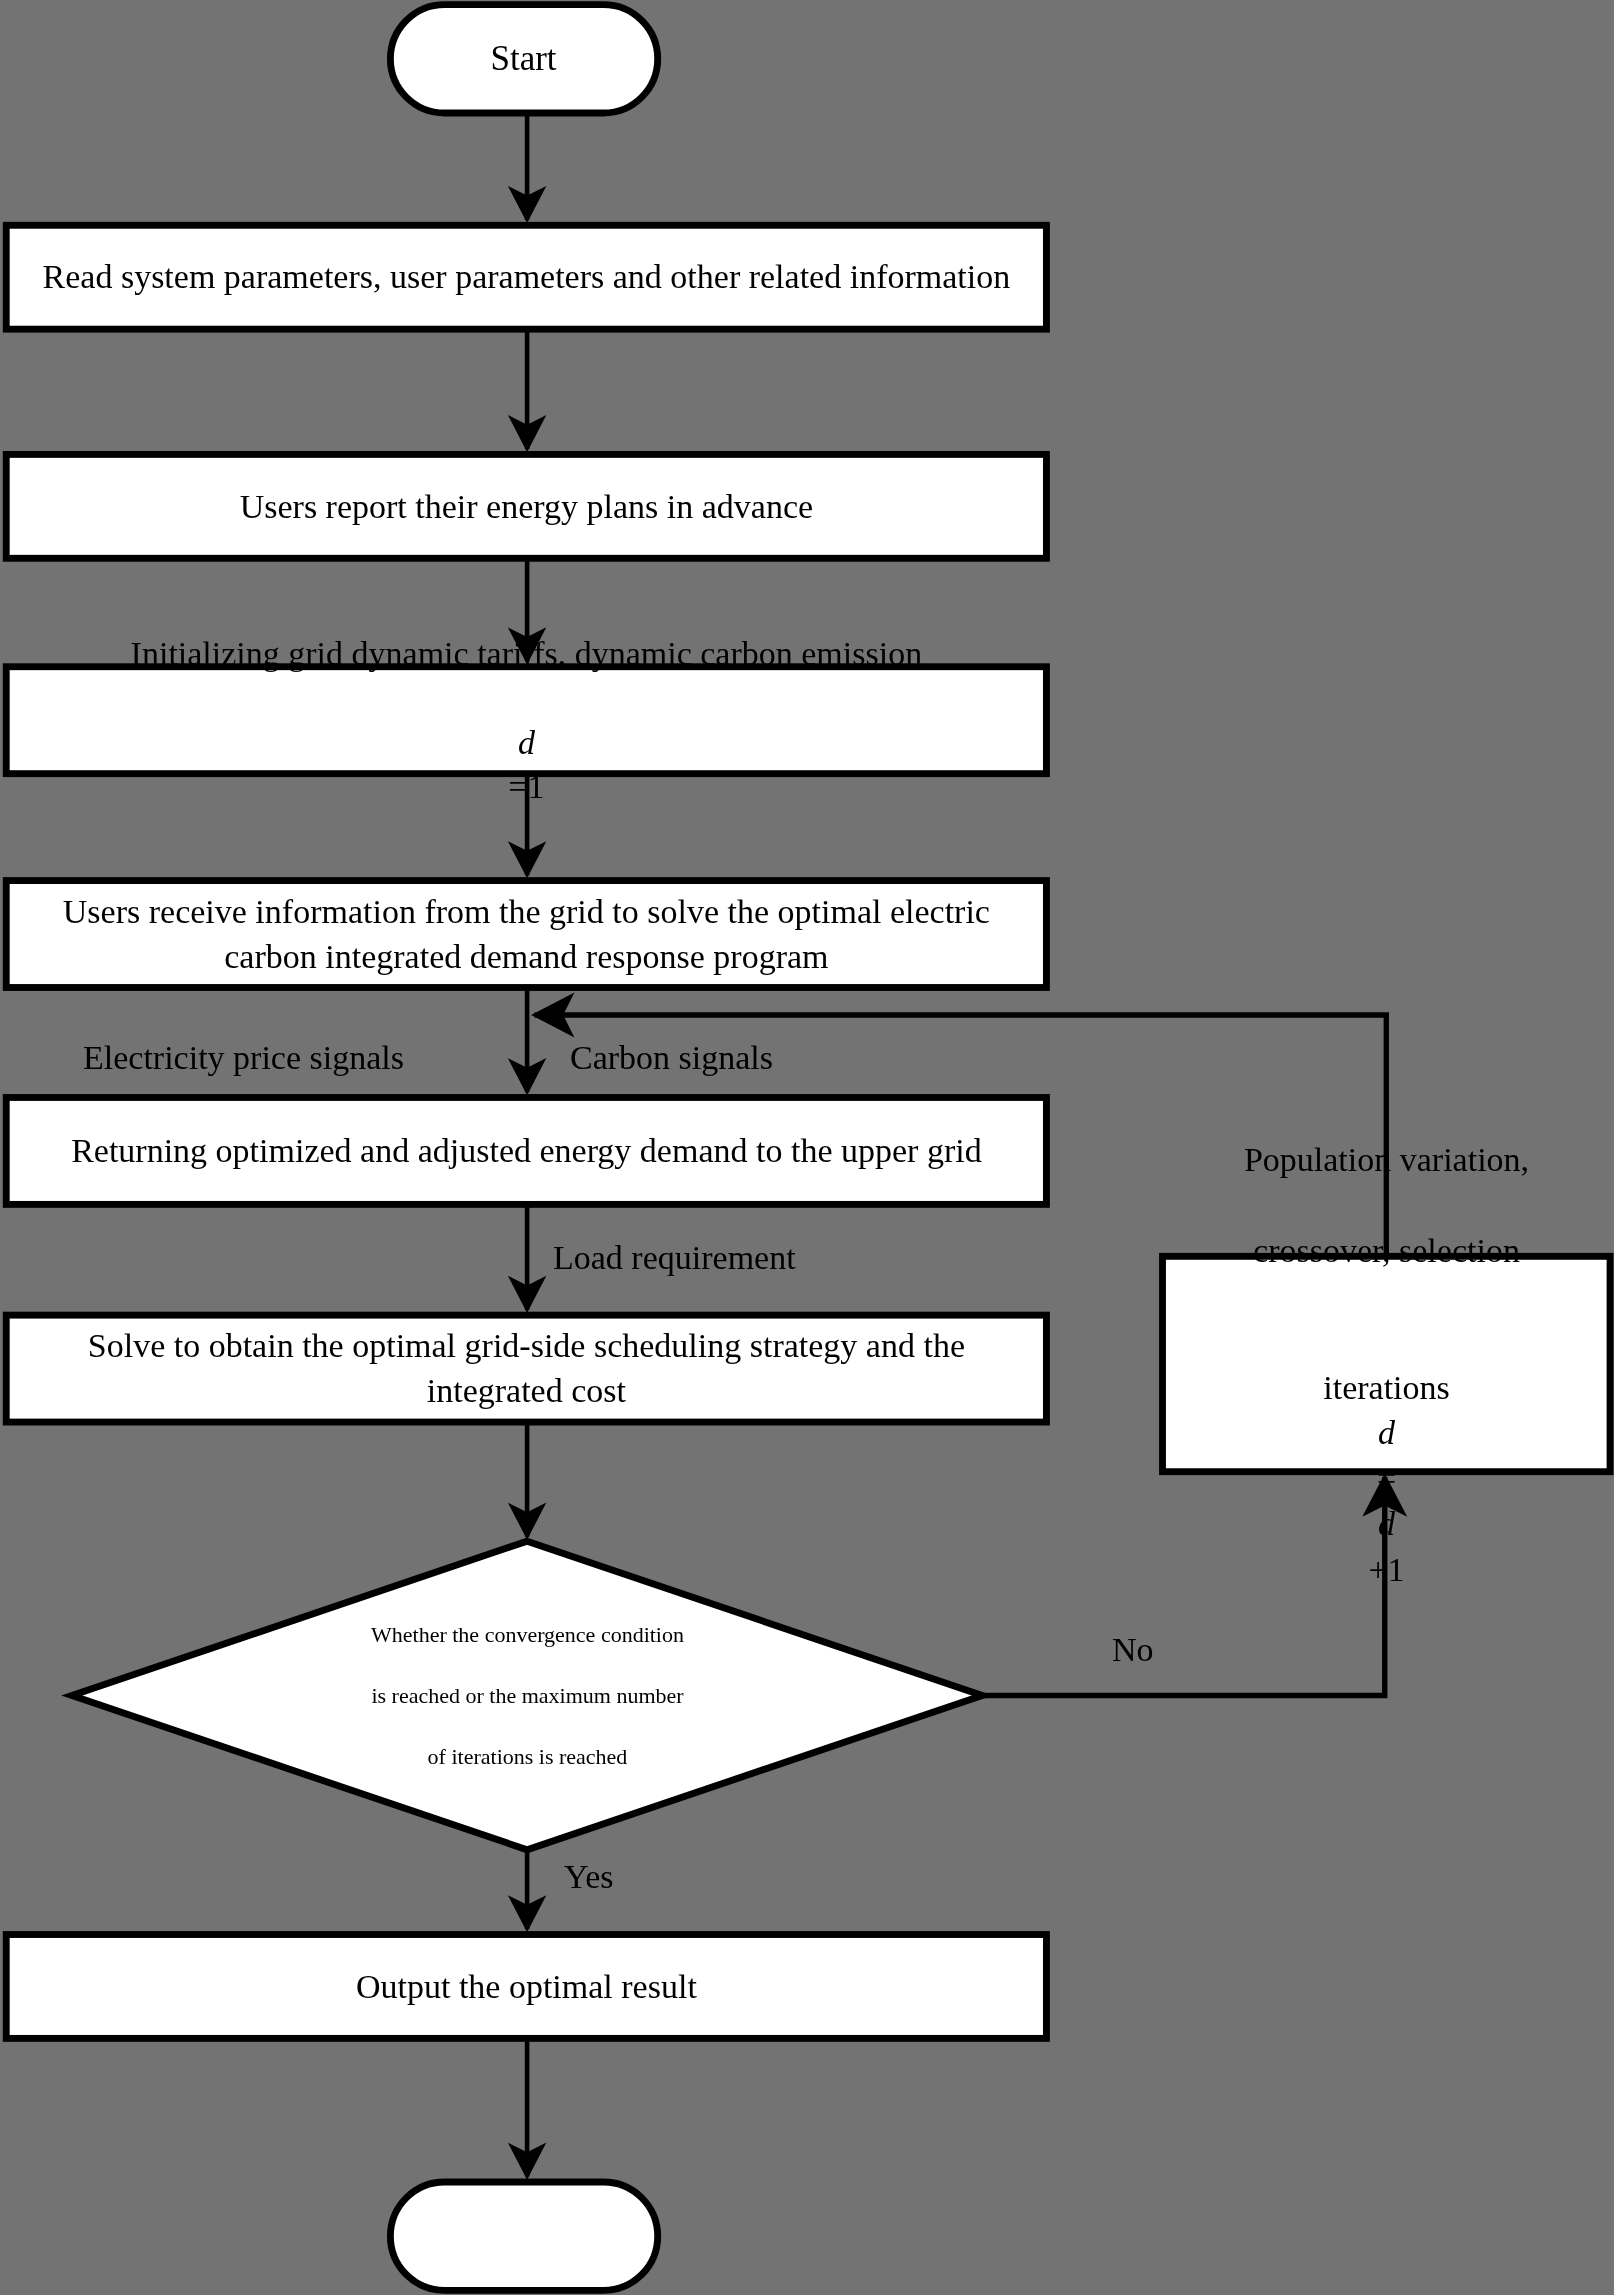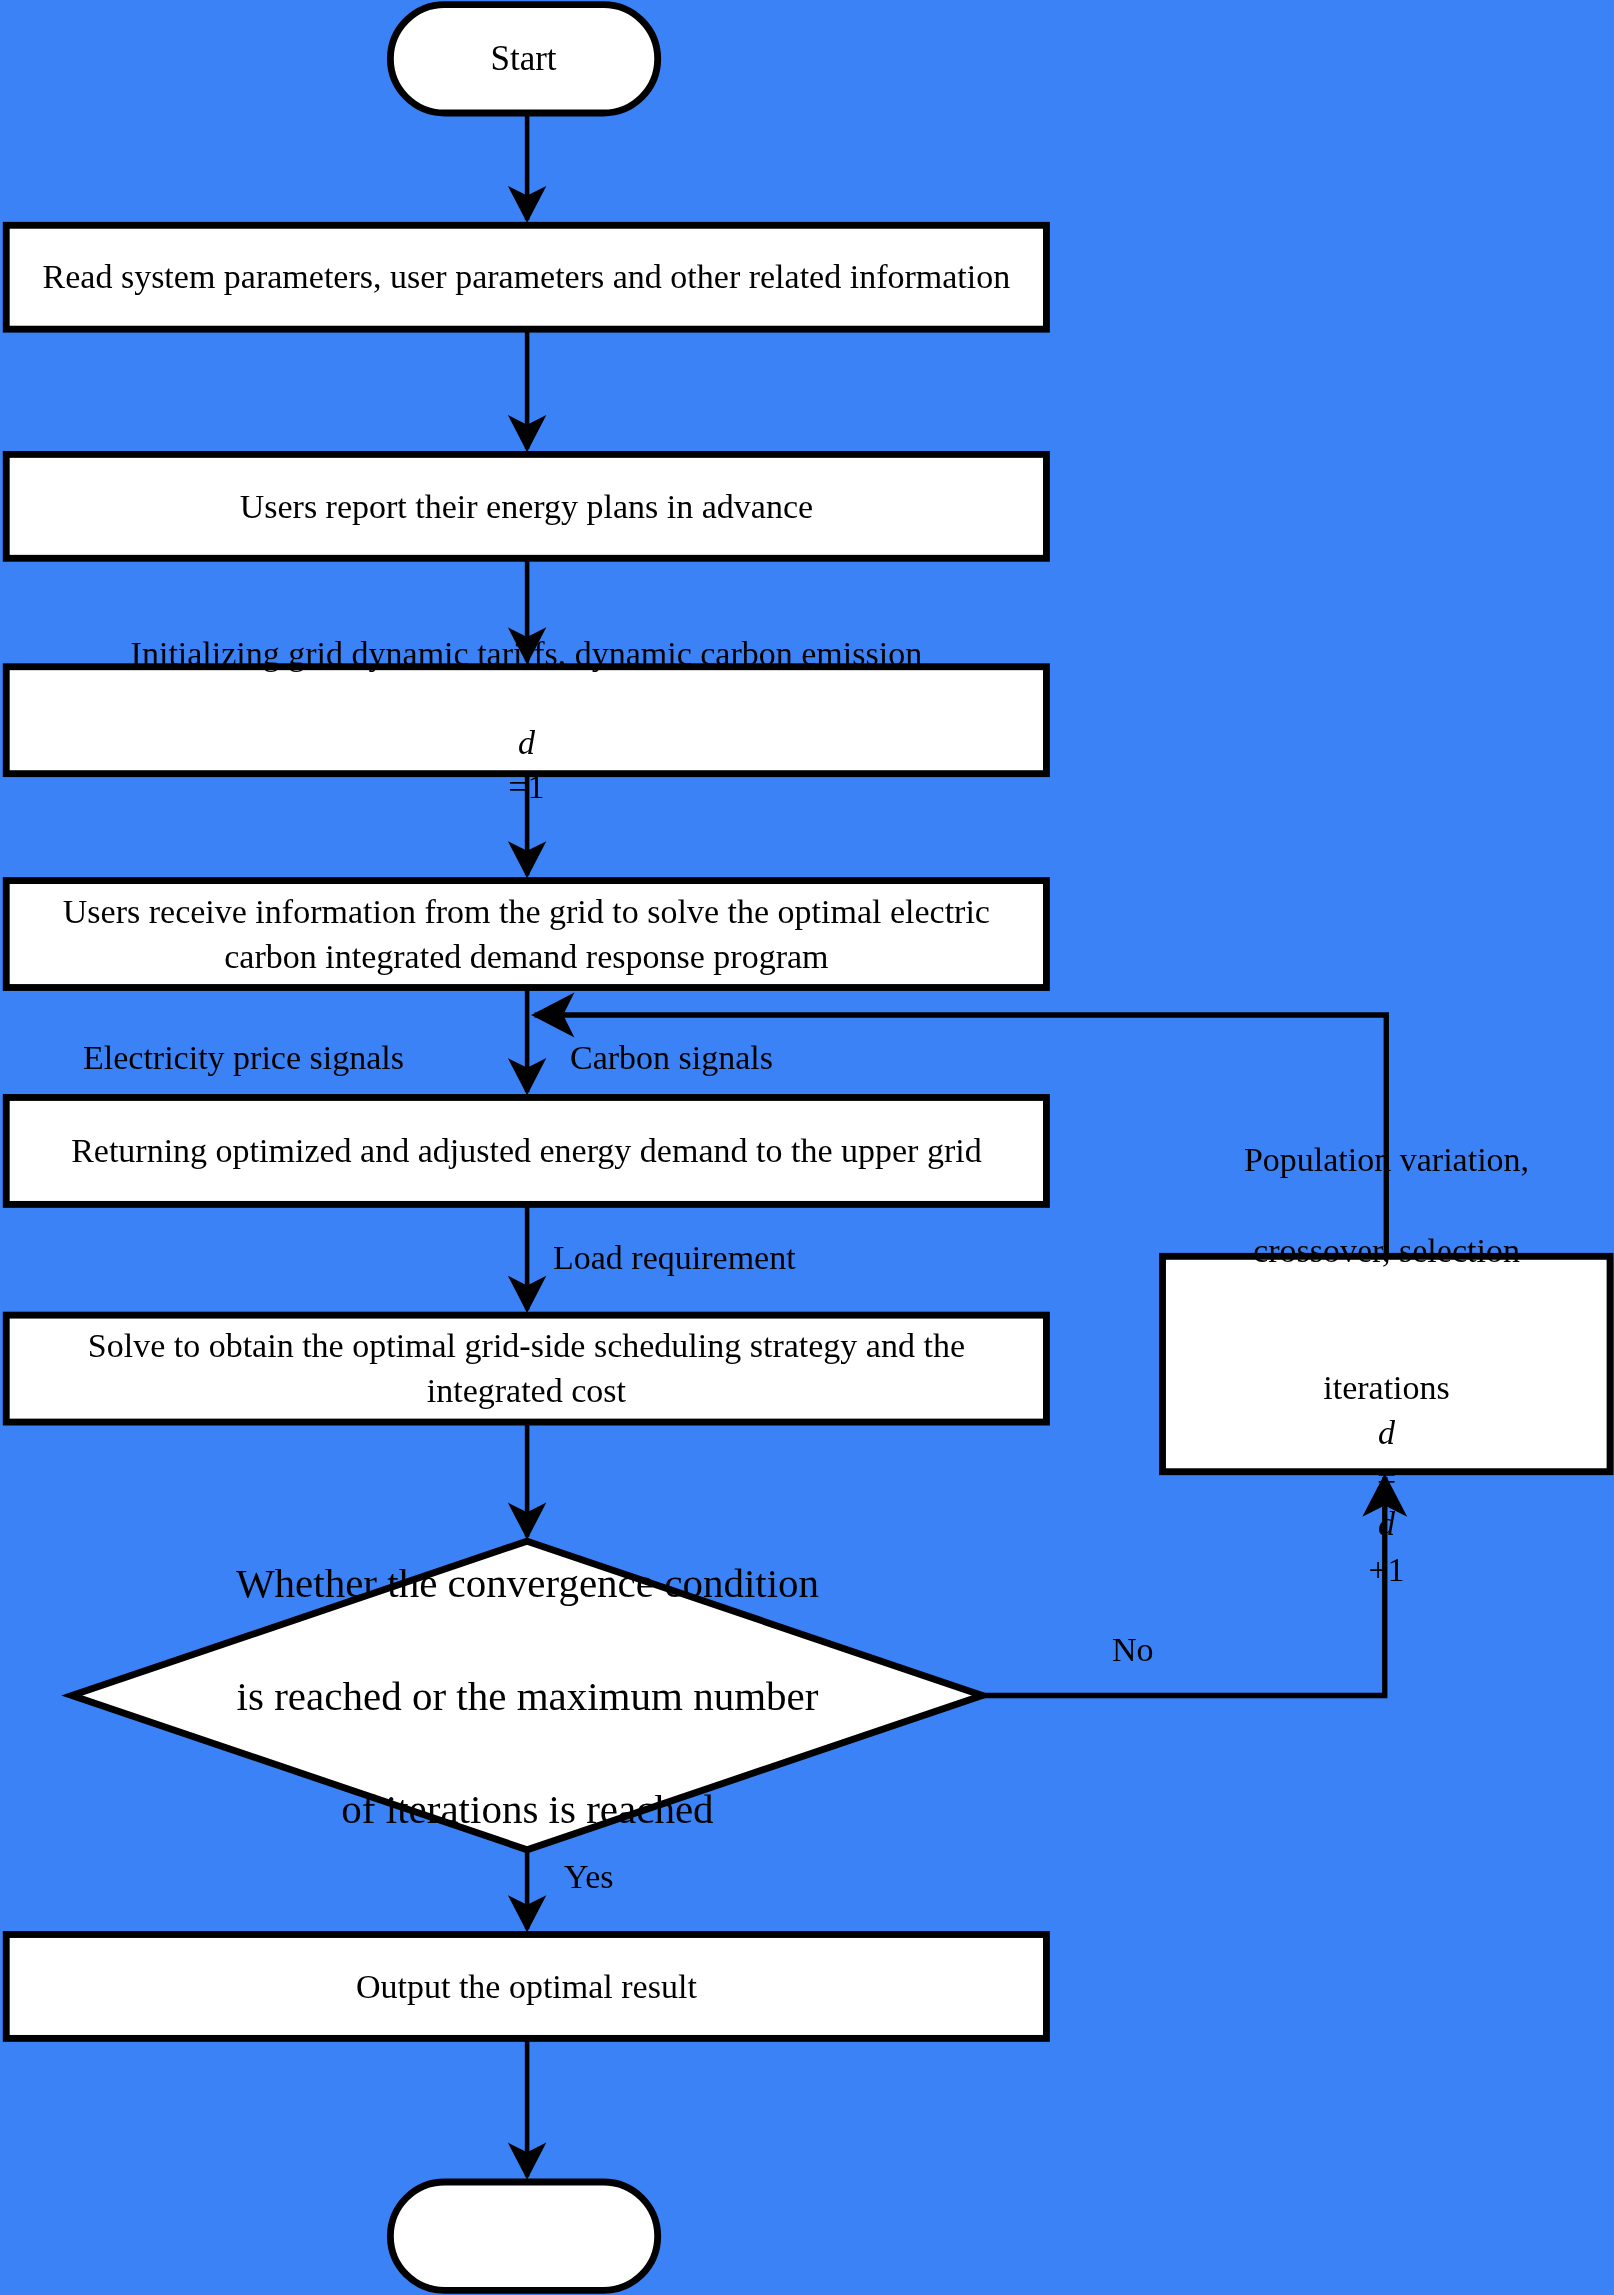--- a/index.html
+++ b/index.html
@@ -5,21 +5,21 @@
 <style>
   html, body {
     margin: 0;
     padding: 0;
     background: #ffffff;
   }
   #stage {
     position: relative;
     width: 1614px;
     height: 2295px;
-    background: #3b82f6;
+    background: #737373;
     font-family: "Liberation Serif", "DejaVu Serif", serif;
     overflow: hidden;
   }
   #flow-svg {
     position: absolute;
     left: 0;
     top: 0;
     width: 1614px;
     height: 2295px;
   }
@@ -30,21 +30,21 @@
     justify-content: center;
     text-align: center;
     color: #000000;
     line-height: 1.30;
     box-sizing: border-box;
     pointer-events: none;
   }
   .node-text span { display: block; width: 100%; }
   .proc-text  { font-size: 34px; }
   .term-text  { font-size: 35px; }
-  .dec-text   { font-size: 41px; line-height: 1.38; }
+  .dec-text   { font-size: 22px; line-height: 1.38; }
   .pop-text   { font-size: 34px; line-height: 1.34; }
   .edge-label {
     position: absolute;
     color: #000000;
     font-size: 34px;
     white-space: nowrap;
     pointer-events: none;
   }
   .ital { font-style: italic; }
 </style>

